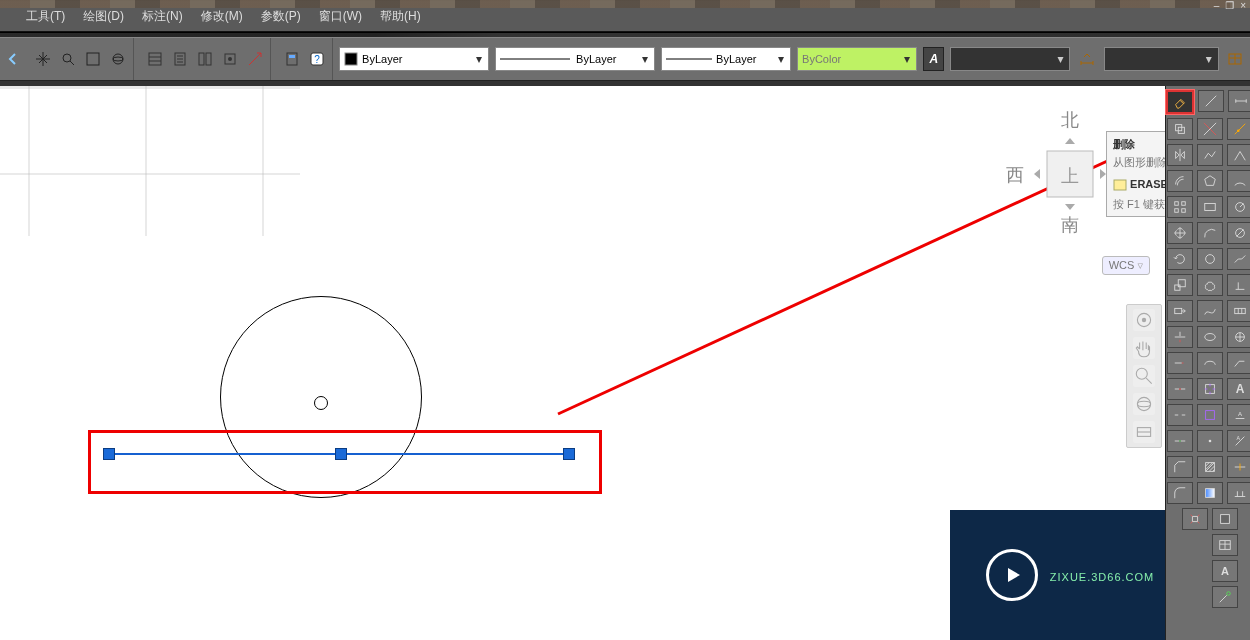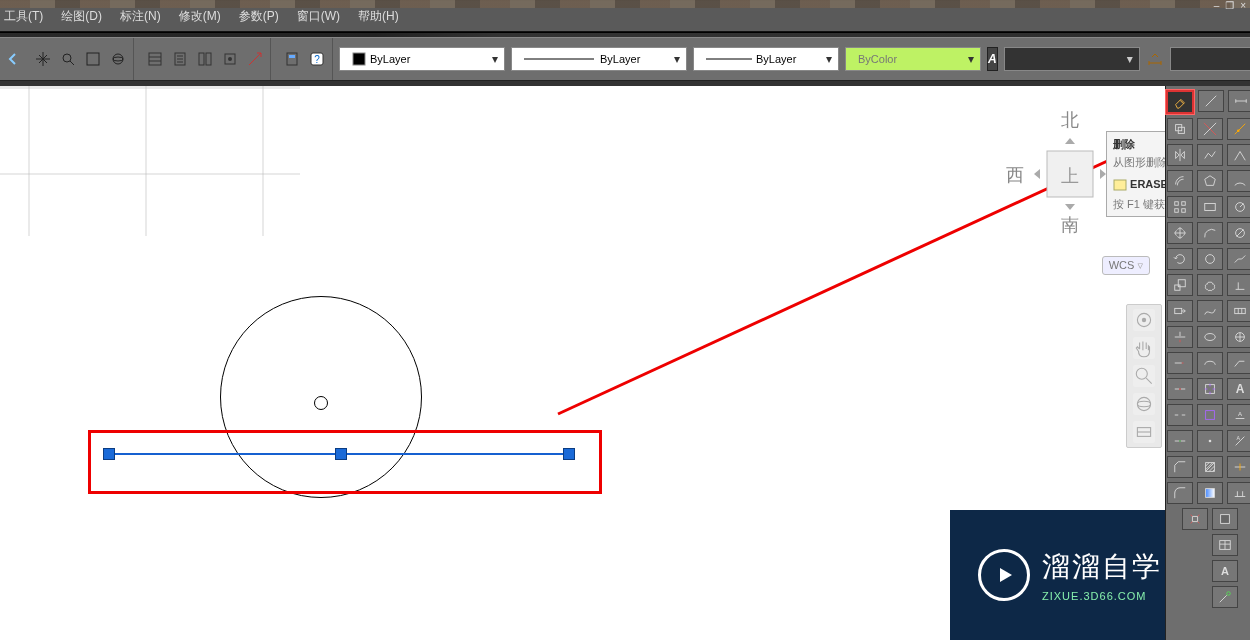--- a/index.html
+++ b/index.html
@@ -1,23 +1,23 @@
 <!DOCTYPE html>
 <html><head>
 <meta charset="utf-8">
 <style>
   html,body{margin:0;padding:0;width:1250px;height:640px;overflow:hidden;font-family:"Microsoft YaHei",Arial,sans-serif;font-size:12px;background:#333;color:#ccc}
-  .menubar{height:30px;background:#5a5a5a;display:flex;align-items:center;padding:0 4px;gap:18px;border-top:1px solid #555;border-bottom:1px solid #111}
+  .menubar{height:30px;background:#5a5a5a;display:flex;align-items:center;padding:0 26px;gap:18px;border-top:1px solid #555;border-bottom:1px solid #111}
   .menubar span{color:#ddd;cursor:default}
   .smudge{height:4px;background:linear-gradient(90deg,#2a2a2a,#222 30%,#333 40%,#2d2d2d);border-top:1px solid #000}
   .toolbar{height:42px;background:#6e6e6e;border-top:1px solid #888;border-bottom:1px solid #222;display:flex;align-items:center;padding:0 4px;gap:6px}
   .tb-group{display:flex;align-items:center;gap:3px;padding:0 4px;border-right:1px solid #555;height:100%}
   .tb-btn{width:20px;height:20px;background:#6e6e6e;border:1px solid transparent;display:flex;align-items:center;justify-content:center}
   .tb-btn svg{width:16px;height:16px}
-  .combo{height:22px;background:#fff;border:1px solid #888;display:flex;align-items:center;padding:0 12px;position:relative;min-width:140px}
+  .combo{height:22px;background:#fff;border:1px solid #888;display:flex;align-items:center;padding:0 4px;position:relative;min-width:140px}
   .combo .arrow{position:absolute;right:2px;top:4px;width:14px;height:14px;display:flex;align-items:center;justify-content:center;color:#333}
   .combo.lw{min-width:150px}
   .combo.lt{min-width:120px;background:#fff}
   .combo.clr{min-width:110px;background:#bef264}
   .combo.big{min-width:105px}
   .combo.tbstyle{min-width:110px;background:#333}
   .combo .label{color:#000;font-size:11px}
   .combo svg{flex:0 0 auto}
   .workspace{position:absolute;top:86px;left:0;right:0;bottom:0;background:#fff}
   .grid{position:absolute;inset:0}
@@ -300,21 +300,20 @@
       </div>
   </div>
 
   <div class="watermark">
     <div class="wm-logo">
       <svg width="24" height="24" viewBox="0 0 24 24">
           <polygon points="8,5 20,12 8,19" fill="#fff"></polygon>
         </svg>
     </div>
     <div>
-      <div class="wm-txt">溜溜自学</div>
       <div class="wm-sub">ZIXUE.3D66.COM</div>
     </div>
   </div>
 
   <div class="panel-right">
     <div class="palette">
       <div class="prow">
         <div class="pbtn hl">
             <svg viewBox="0 0 16 16">
               <path d="M3 11l6-6 4 4-6 6H5z" fill="none" stroke="#fb4"></path>

